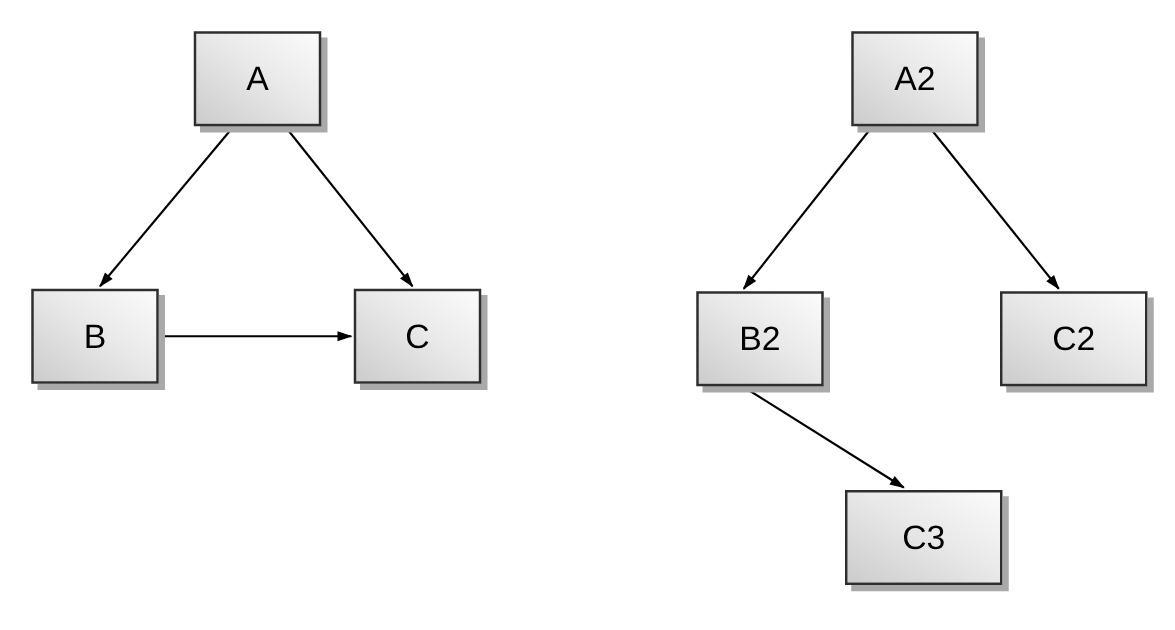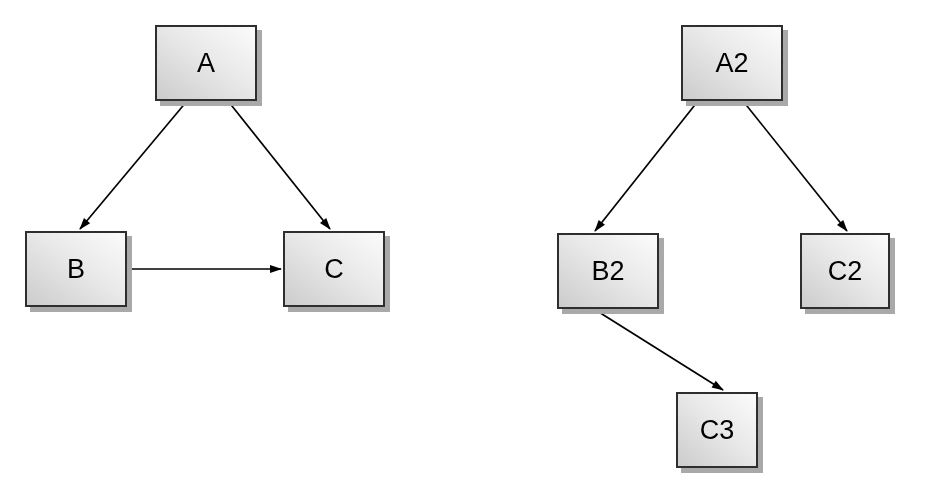--- a/index.html
+++ b/index.html
@@ -76,20 +76,20 @@
       </div>
       <div class="node" style="left: 283px; top: 231px; width: 102px; height: 76px;">
         <span class="node-label">C</span>
       </div>
       <div class="node" style="left: 669px; top: 25px; width: 102px; height: 76px; margin-left: 12px;">
         <span class="node-label">A2</span>
       </div>
       <div class="node" style="left: 543px; top: 233px; width: 102px; height: 76px; margin-left: 14px;">
         <span class="node-label">B2</span>
       </div>
-      <div class="node" style="left: 800px; top: 233px; width: 90px; height: 76px;">
+      <div class="node" style="left: 800px; top: 233px; width: 118px; height: 76px;">
         <span class="node-label">C2</span>
       </div>
-      <div class="node" style="left: 676px; top: 392px; width: 82px; height: 76px;">
+      <div class="node" style="left: 676px; top: 392px; width: 126px; height: 76px;">
         <span class="node-label">C3</span>
       </div>
     </div>
 </div>
 
 </body></html>

